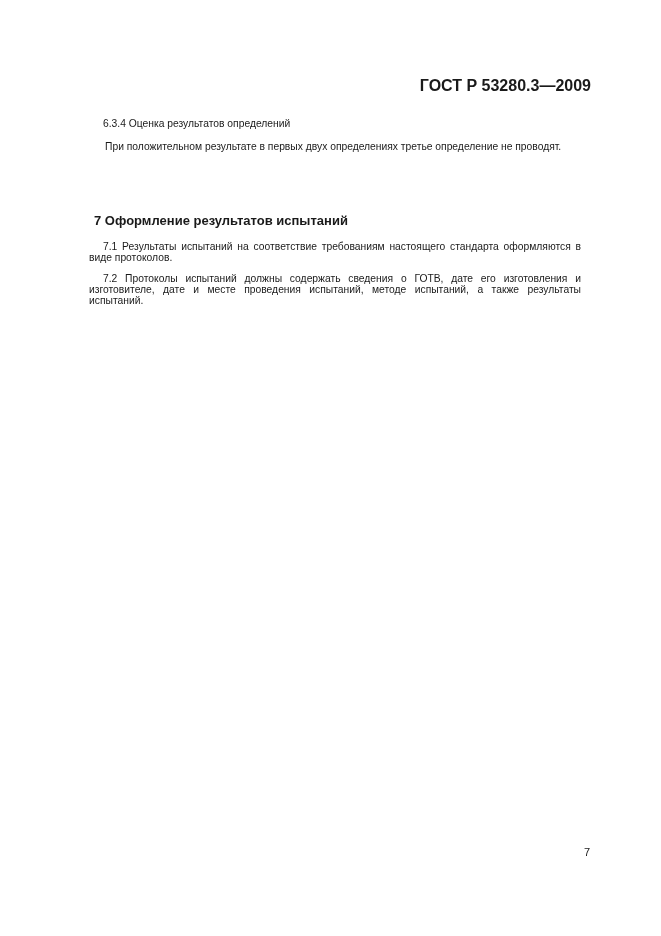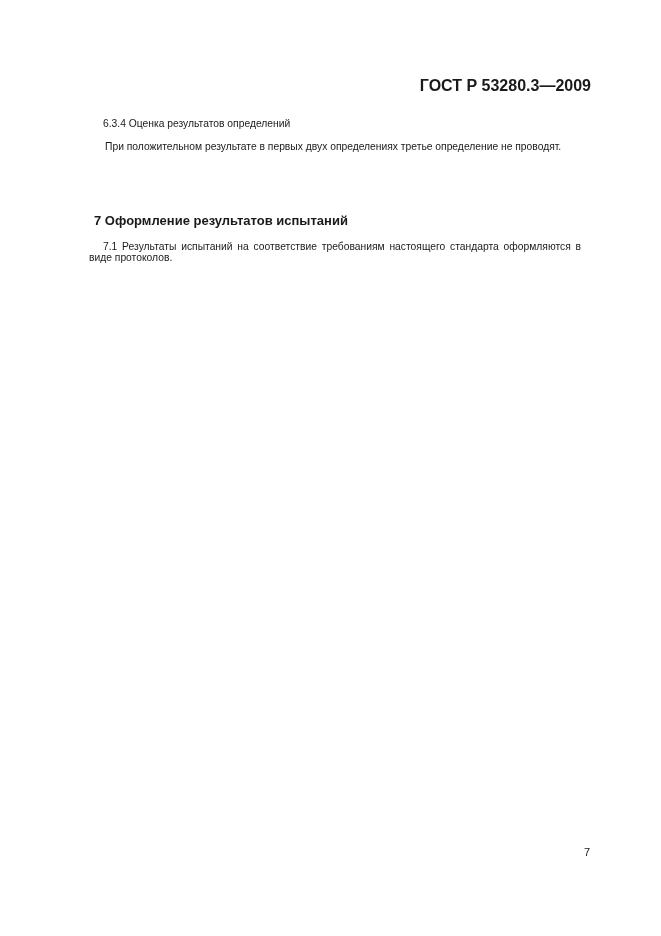--- a/index.html
+++ b/index.html
@@ -21,15 +21,16 @@
 
 <div class="body-text">
   <p class="p ind">6.3.4 Оценка результатов определений</p>
   <p class="p ind2">При положительном результате в первых двух определениях третье определение не проводят.</p>
 </div>
 
 <div class="section-title">7 Оформление результатов испытаний</div>
 
 <div class="body2">
   <p class="p ind">7.1 Результаты испытаний на соответствие требованиям настоящего стандарта оформляются в виде протоколов.</p>
+  <p class="p ind">7.2 Протоколы испытаний должны содержать сведения о ГОТВ, дате его изготовления и изготовителе, дате и месте проведения испытаний, методе испытаний, а также результаты испытаний.</p>
 </div>
 
 <div class="page-num">7</div>
 
 </body></html>

